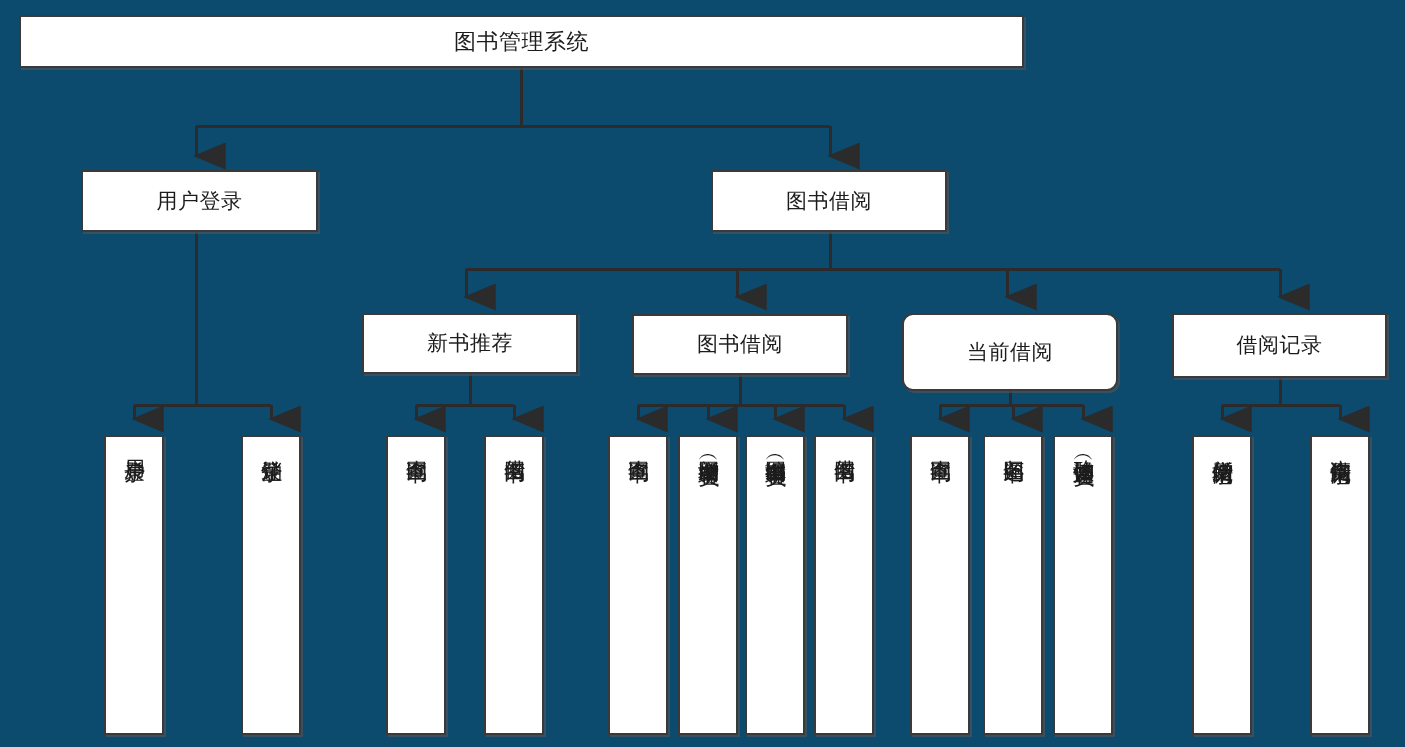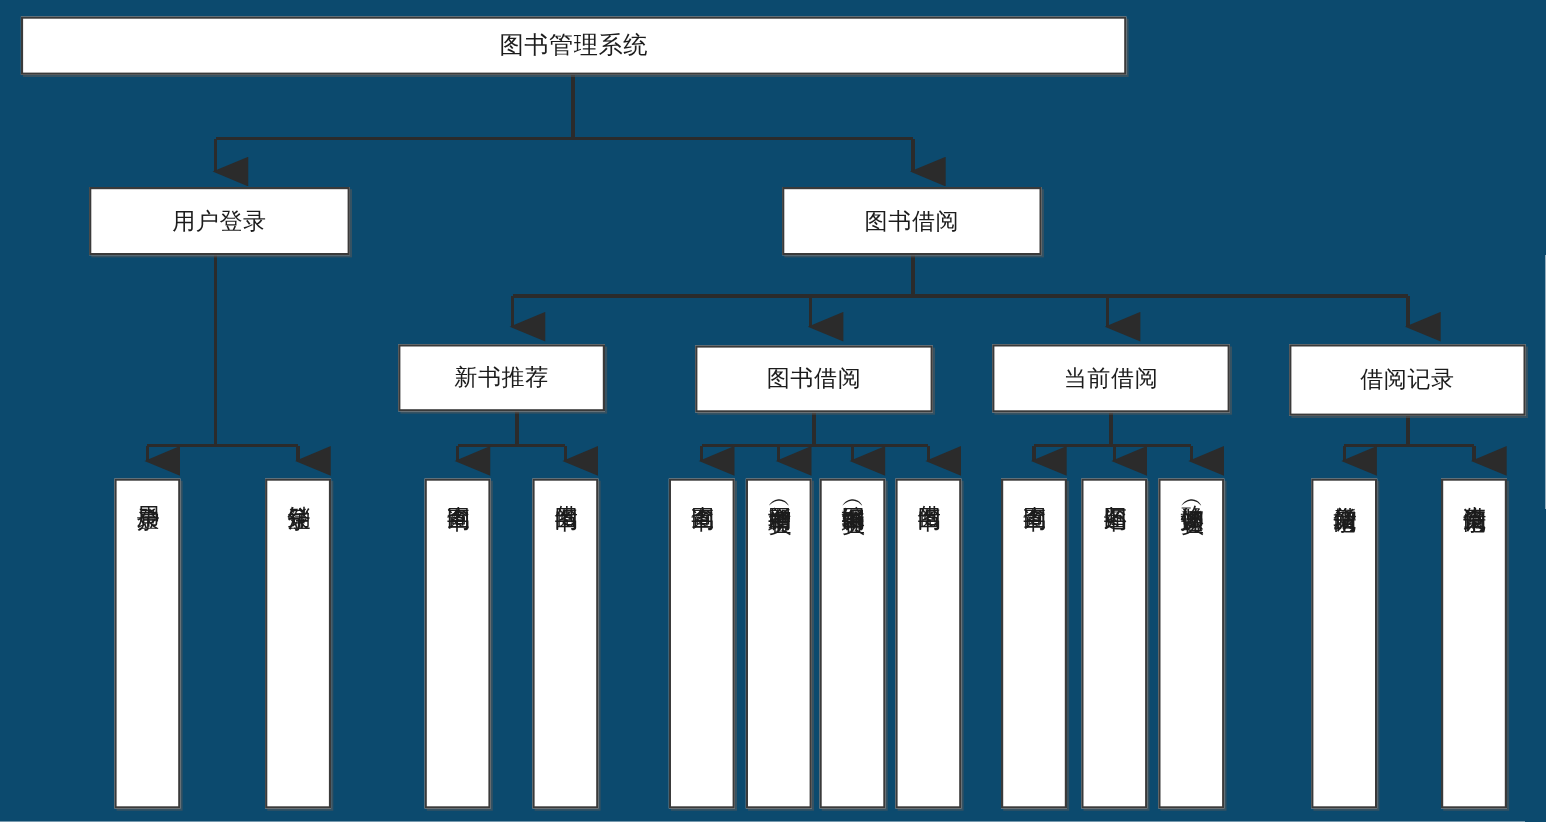--- a/index.html
+++ b/index.html
@@ -129,27 +129,27 @@
     <span class="label">图书管理系统</span>
   </div>
 
   <div class="node" style="left:81px;top:170px;width:237px;height:62px;">
     <span class="label">用户登录</span>
   </div>
   <div class="node" style="left:711px;top:170px;width:236px;height:62px;">
     <span class="label">图书借阅</span>
   </div>
 
-  <div class="node" style="left:362px;top:313px;width:188px;height:61px;">
+  <div class="node" style="left:362px;top:313px;width:216px;height:61px;">
     <span class="label">新书推荐</span>
   </div>
   <div class="node" style="left:632px;top:314px;width:216px;height:61px;">
     <span class="label">图书借阅</span>
   </div>
-  <div class="node" style="left:902px;top:313px;width:216px;height:62px;">
+  <div class="node" style="left:902px;top:313px;width:216px;height:78px;border-radius:11px;">
     <span class="label">当前借阅</span>
   </div>
   <div class="node" style="left:1172px;top:313px;width:215px;height:65px;">
     <span class="label">借阅记录</span>
   </div>
 
   <div class="node leaf" style="left:104px;top:435px;width:60px;height:300px;">
     <span class="label">用户登录</span>
   </div>
   <div class="node leaf" style="left:241px;top:435px;width:60px;height:300px;">

